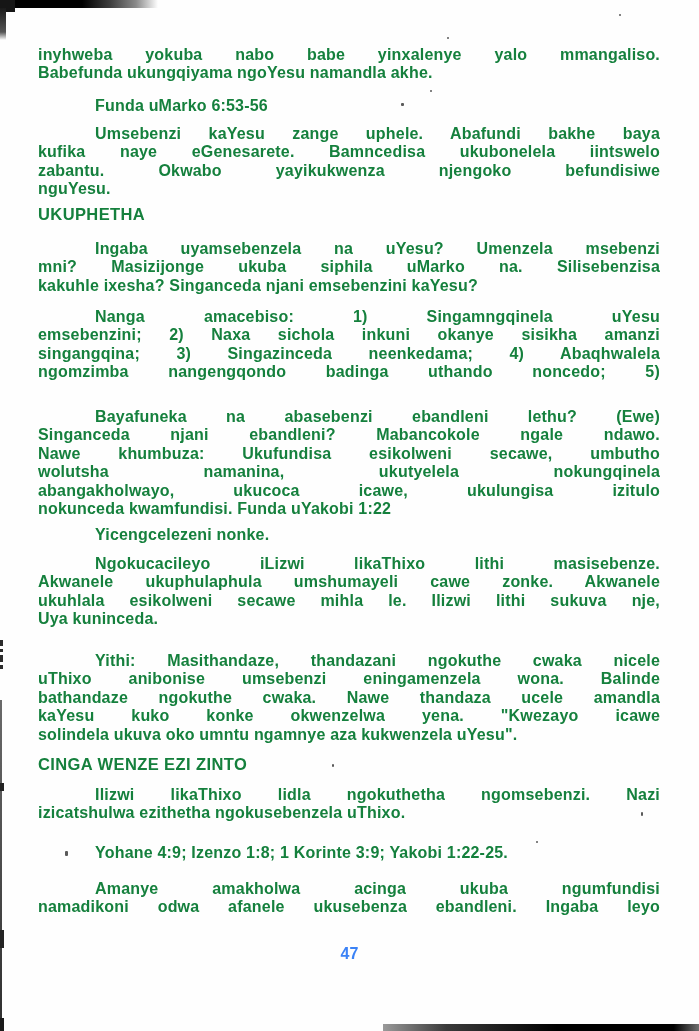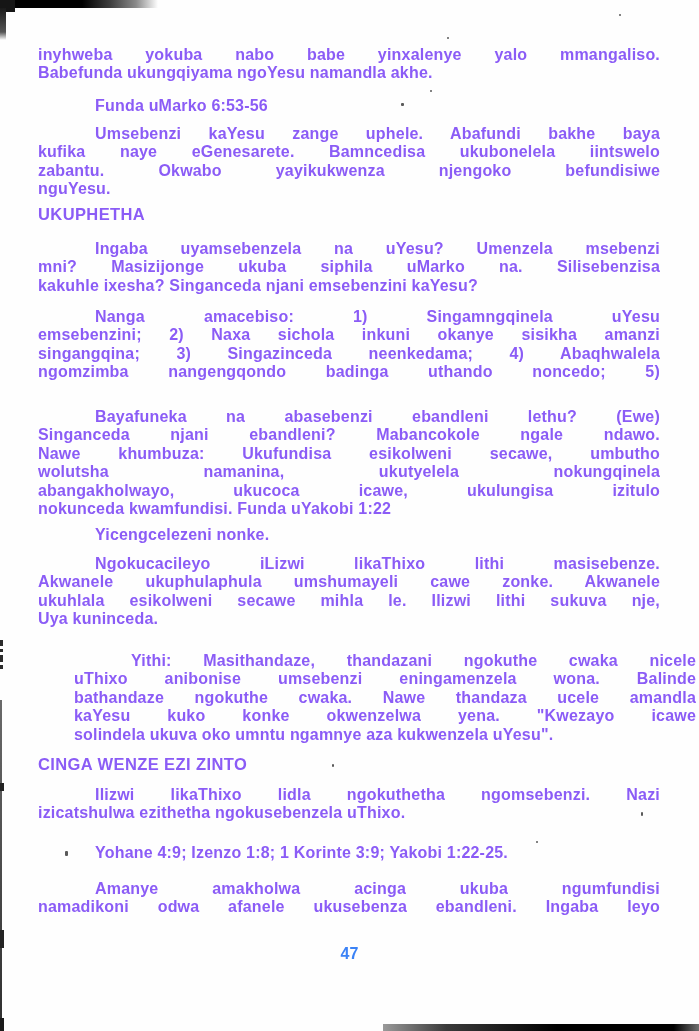--- a/index.html
+++ b/index.html
@@ -4,21 +4,21 @@
 <style>
   html,body{margin:0;padding:0;}
   body{
     width:699px;height:1031px;background:#ffffff;position:relative;
     overflow:hidden;font-family:"Liberation Sans",sans-serif;
   }
   .page{position:absolute;inset:0;background:#fefefe;}
   
   .block{
     position:absolute;left:38px;width:622px;
-    font-weight:bold;color:#8b5cf6;
+    font-weight:bold;color:#15803d;
     font-size:16px;line-height:18.4px;letter-spacing:0.2px;
     margin:0;
   }
   .para .line{height:18.4px;overflow:hidden;}
   .line.j{text-align:justify;}
   .line.j::after{content:"";display:inline-block;width:100%;height:0;}
   .line.l{text-align:left;}
   .indent{text-indent:57px;}
   .refline{padding-left:57px;}
   h2.heading{font-size:16.5px;letter-spacing:0.4px;line-height:18.4px;}
@@ -113,21 +113,21 @@
         <div class="line j">abangakholwayo, ukucoca icawe, ukulungisa izitulo</div>
         <div class="line l">nokunceda kwamfundisi.  Funda uYakobi 1:22</div>
       </div>
       <div class="block refline" style="top: 526px;">Yicengcelezeni nonke.</div>
       <div class="block para" style="top: 555px;">
         <div class="line j indent">Ngokucacileyo iLizwi likaThixo lithi masisebenze.</div>
         <div class="line j">Akwanele ukuphulaphula umshumayeli cawe zonke.  Akwanele</div>
         <div class="line j">ukuhlala esikolweni secawe mihla le.  Ilizwi lithi sukuva nje,</div>
         <div class="line l">Uya kuninceda.</div>
       </div>
-      <div class="block para" style="top: 652px; margin-left: 36px;">
+      <div class="block para" style="top: 652px;">
         <div class="line j indent">Yithi:  Masithandaze, thandazani ngokuthe cwaka nicele</div>
         <div class="line j">uThixo anibonise umsebenzi eningamenzela wona.  Balinde</div>
         <div class="line j">bathandaze ngokuthe cwaka.  Nawe thandaza ucele amandla</div>
         <div class="line j">kaYesu kuko konke okwenzelwa yena.   "Kwezayo icawe</div>
         <div class="line l">solindela ukuva oko umntu ngamnye aza kukwenzela uYesu".</div>
       </div>
       <h2 class="block heading" style="top: 755px;">CINGA WENZE EZI ZINTO</h2>
       <div class="block para" style="top: 786px;">
         <div class="line j indent">Ilizwi likaThixo lidla ngokuthetha ngomsebenzi.   Nazi</div>
         <div class="line l">izicatshulwa ezithetha ngokusebenzela uThixo.</div>

